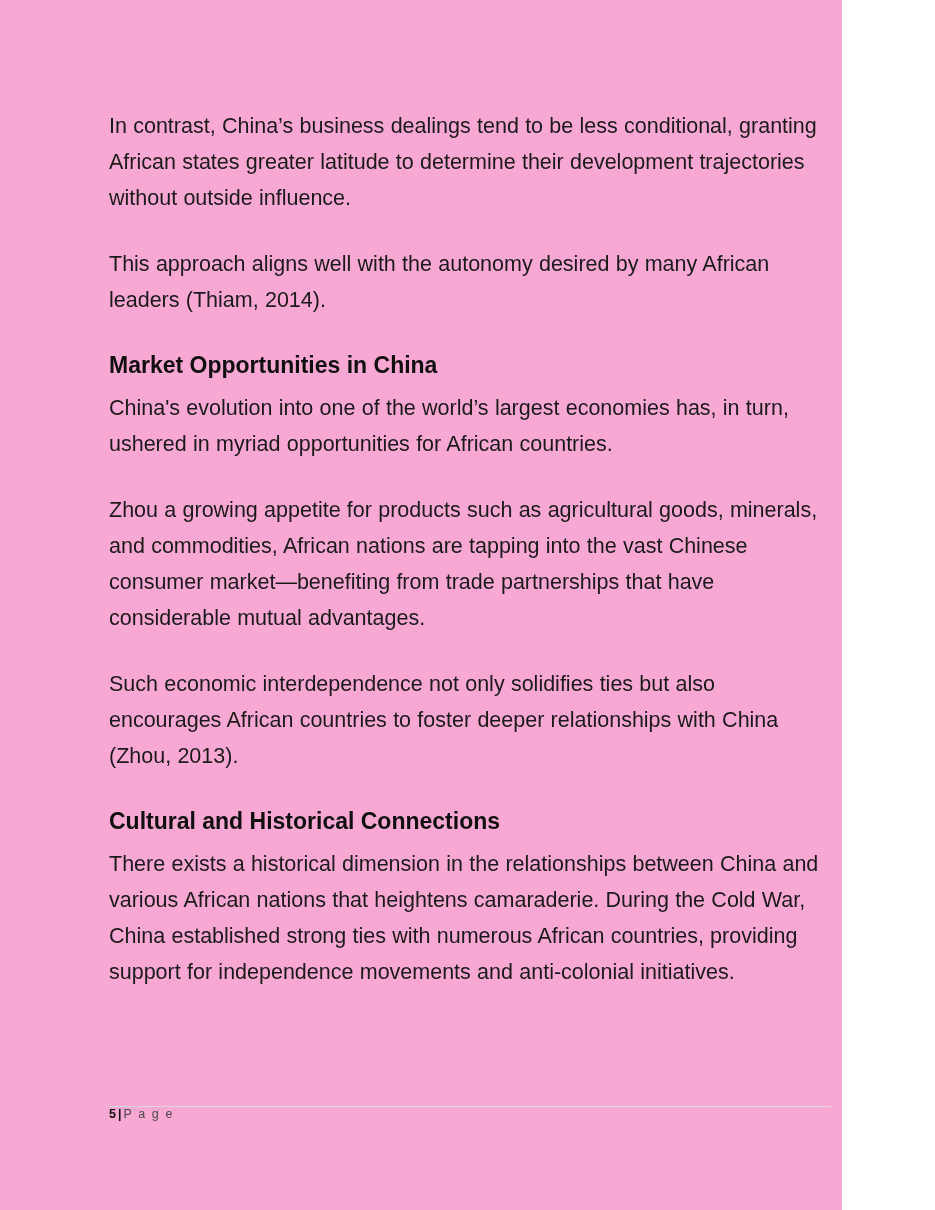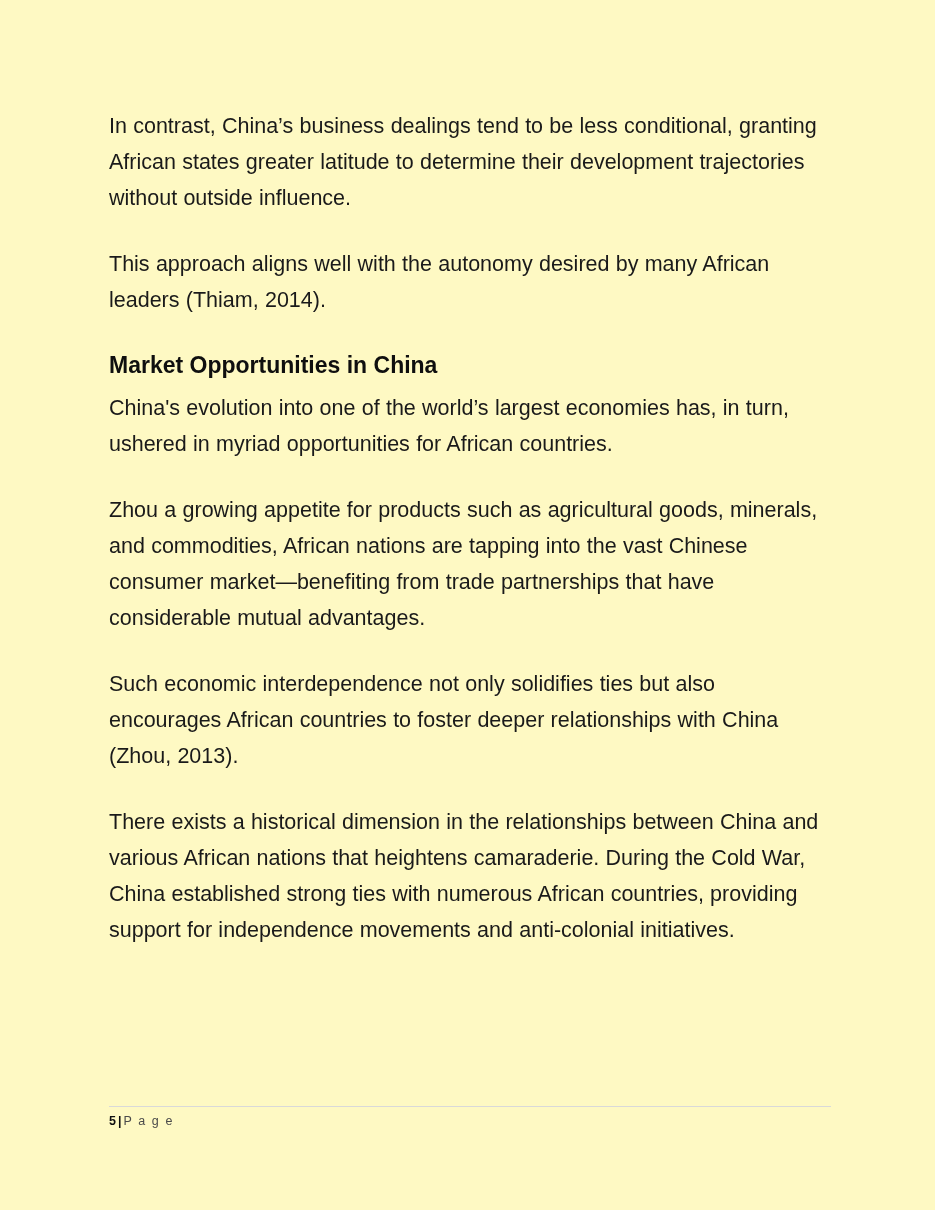--- a/index.html
+++ b/index.html
@@ -8,23 +8,23 @@
     background: #ffffff;
   }
   body {
     width: 935px;
     min-height: 1210px;
     font-family: "Liberation Serif", serif;
     color: #000000;
   }
   .page {
     position: relative;
-    width: 935px;
+    width: 842px;
     height: 1210px;
-    background: #fef9c3;
+    background: #f9a8d4;
     box-sizing: border-box;
     overflow: hidden;
   }
   .content {
     position: absolute;
     left: 109px;
     top: 108px;
     width: 722px;
   }
   .para {
@@ -46,21 +46,20 @@
   }
   .para-after-heading {
     margin-top: 8px;
   }
   .footer {
     position: absolute;
     left: 109px;
     top: 1106px;
     width: 722px;
     border-top: 1px solid #d9d9d9;
-    padding-top: 7px;
   }
   .footer-text {
     font-family: "Liberation Sans", sans-serif;
     font-size: 12.5px;
     color: #3a3a3a;
   }
   .footer-text .pg-num {
     font-weight: bold;
     color: #0f0f0f;
   }
@@ -86,20 +85,21 @@
     <p class="para">This approach aligns well with the autonomy desired by many African leaders (Thiam, 2014).</p>
 
     <h2 class="heading">Market Opportunities in China</h2>
 
     <p class="para para-after-heading">China's evolution into one of the world’s largest economies has, in turn, ushered in myriad opportunities for African countries.</p>
 
     <p class="para">Zhou a growing appetite for products such as agricultural goods, minerals, and commodities, African nations are tapping into the vast Chinese consumer market—benefiting from trade partnerships that have considerable mutual advantages.</p>
 
     <p class="para">Such economic interdependence not only solidifies ties but also encourages African countries to foster deeper relationships with China (Zhou, 2013).</p>
 
+    <h2 class="heading">Cultural and Historical Connections</h2>
 
     <p class="para para-after-heading">There exists a historical dimension in the relationships between China and various African nations that heightens camaraderie. During the Cold War, China established strong ties with numerous African countries, providing support for independence movements and anti-colonial initiatives.</p>
 
   </div>
 
   <div class="footer">
     <div class="footer-text">
       <span class="pg-num">5</span><span class="pg-sep">|</span><span class="pg-word">P a g e</span>
     </div>
   </div>

